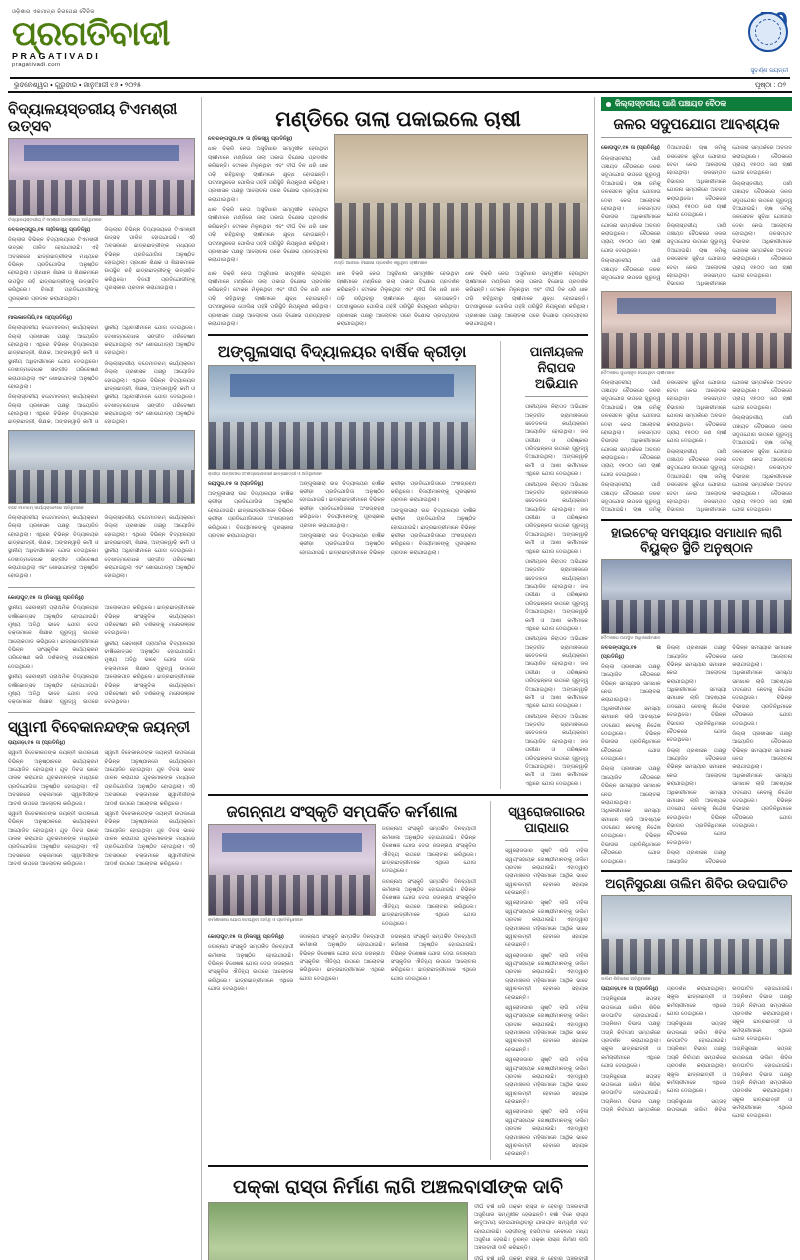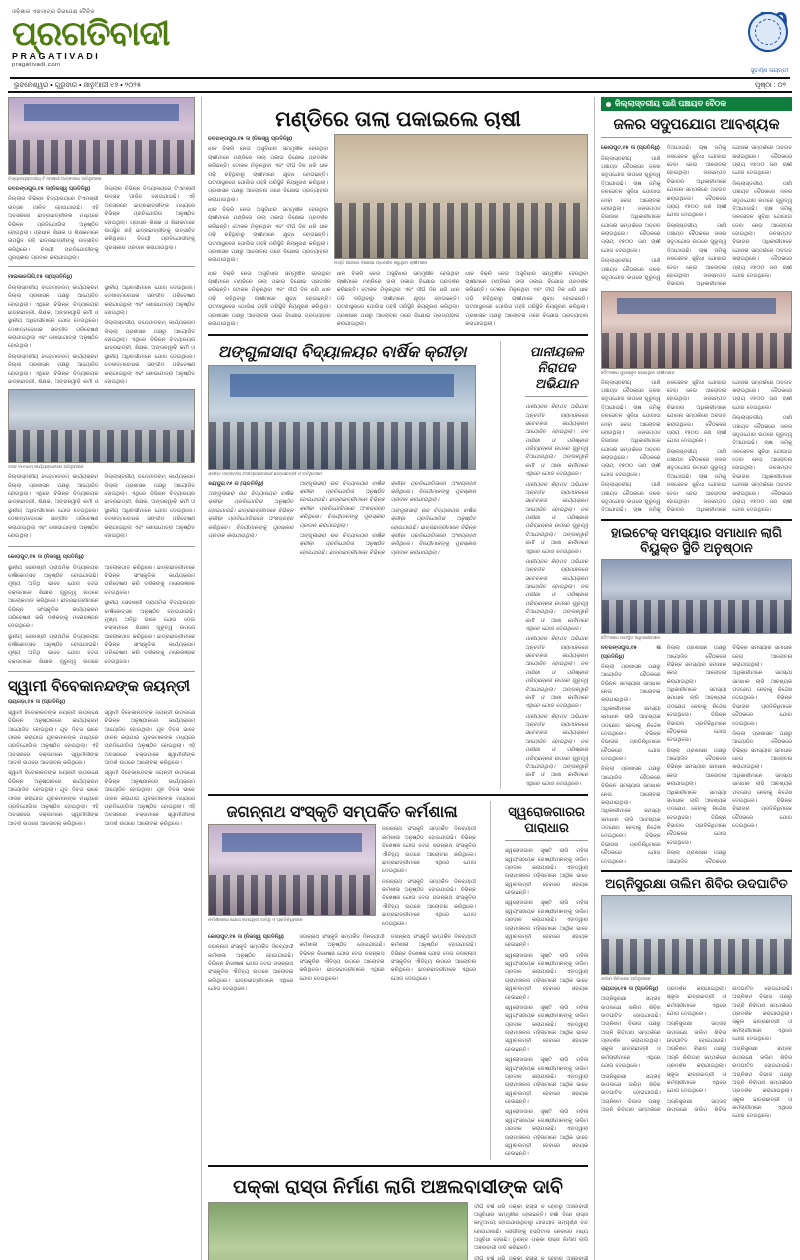--- a/index.html
+++ b/index.html
@@ -118,20 +118,21 @@
   <div class="dateline">
     <span>ଭୁବନେଶ୍ୱର • ଗୁରୁବାର • ଜାନୁଆରୀ ୧୬ • ୨୦୨୫</span>
     <span>ପୃଷ୍ଠା : ୦୨</span>
   </div>
 
   <div class="content">
 
     <div class="col col-a">
 
       <div>
+        <div class="hl">ବିଦ୍ୟାଳୟସ୍ତରୀୟ ଟିଏମଶ୍ରୀ ଉତ୍ସବ</div>
         <div class="photo p1 people banner" style="height:78px"></div>
         <div class="cap">ବିଦ୍ୟାଳୟସ୍ତରୀୟ ଟିଏମଶ୍ରୀ ଉତ୍ସବରେ ଅତିଥିମାନେ</div>
         <div class="tx cols2" style="margin-top:3px">
           <p><span class="lead">ନବରଙ୍ଗପୁର,୧୫ ତା(ନିଜସ୍ୱ ପ୍ରତିନିଧି)</span></p>
           <p>ଜିଲ୍ଲାର ବିଭିନ୍ନ ବିଦ୍ୟାଳୟରେ ଟିଏମଶ୍ରୀ ଉତ୍ସବ ପାଳିତ ହୋଇଯାଇଛି। ଏହି ଅବସରରେ ଛାତ୍ରଛାତ୍ରୀଙ୍କ ମଧ୍ୟରେ ବିଭିନ୍ନ ପ୍ରତିଯୋଗିତା ଅନୁଷ୍ଠିତ ହୋଇଥିଲା। ପ୍ରଧାନ ଶିକ୍ଷକ ଓ ଶିକ୍ଷକମାନେ ଉପସ୍ଥିତ ରହି ଛାତ୍ରଛାତ୍ରୀଙ୍କୁ ଉତ୍ସାହିତ କରିଥିଲେ। ବିଜୟୀ ପ୍ରତିଯୋଗୀଙ୍କୁ ପୁରସ୍କାର ପ୍ରଦାନ କରାଯାଇଥିଲା।</p>
           <p>ଜିଲ୍ଲାର ବିଭିନ୍ନ ବିଦ୍ୟାଳୟରେ ଟିଏମଶ୍ରୀ ଉତ୍ସବ ପାଳିତ ହୋଇଯାଇଛି। ଏହି ଅବସରରେ ଛାତ୍ରଛାତ୍ରୀଙ୍କ ମଧ୍ୟରେ ବିଭିନ୍ନ ପ୍ରତିଯୋଗିତା ଅନୁଷ୍ଠିତ ହୋଇଥିଲା। ପ୍ରଧାନ ଶିକ୍ଷକ ଓ ଶିକ୍ଷକମାନେ ଉପସ୍ଥିତ ରହି ଛାତ୍ରଛାତ୍ରୀଙ୍କୁ ଉତ୍ସାହିତ କରିଥିଲେ। ବିଜୟୀ ପ୍ରତିଯୋଗୀଙ୍କୁ ପୁରସ୍କାର ପ୍ରଦାନ କରାଯାଇଥିଲା।</p>
         </div>
       </div>
 
       <div class="divider"></div>
@@ -203,21 +204,21 @@
         </div>
         <div class="tx cols3" style="margin-top:3px">
           <p>ଧାନ ବିକ୍ରି ନେଇ ଅସୁବିଧାର ସମ୍ମୁଖୀନ ହେଉଥିବା ଚାଷୀମାନେ ମଣ୍ଡିରେ ତାଲା ପକାଇ ବିକ୍ଷୋଭ ପ୍ରଦର୍ଶନ କରିଛନ୍ତି। ଟୋକନ ମିଳୁନଥିବା ଏବଂ ଦୀର୍ଘ ଦିନ ଧରି ଧାନ ପଡ଼ି ରହିଥିବାରୁ ଚାଷୀମାନେ କ୍ଷୁବ୍ଧ ହୋଇଛନ୍ତି। ଘଟଣାସ୍ଥଳରେ ପୋଲିସ ପହଞ୍ଚି ପରିସ୍ଥିତି ନିୟନ୍ତ୍ରଣ କରିଥିଲା। ପ୍ରଶାସନ ପକ୍ଷରୁ ଆଲୋଚନା ପରେ ବିକ୍ଷୋଭ ପ୍ରତ୍ୟାହାର କରାଯାଇଥିଲା।</p>
           <p>ଧାନ ବିକ୍ରି ନେଇ ଅସୁବିଧାର ସମ୍ମୁଖୀନ ହେଉଥିବା ଚାଷୀମାନେ ମଣ୍ଡିରେ ତାଲା ପକାଇ ବିକ୍ଷୋଭ ପ୍ରଦର୍ଶନ କରିଛନ୍ତି। ଟୋକନ ମିଳୁନଥିବା ଏବଂ ଦୀର୍ଘ ଦିନ ଧରି ଧାନ ପଡ଼ି ରହିଥିବାରୁ ଚାଷୀମାନେ କ୍ଷୁବ୍ଧ ହୋଇଛନ୍ତି। ଘଟଣାସ୍ଥଳରେ ପୋଲିସ ପହଞ୍ଚି ପରିସ୍ଥିତି ନିୟନ୍ତ୍ରଣ କରିଥିଲା। ପ୍ରଶାସନ ପକ୍ଷରୁ ଆଲୋଚନା ପରେ ବିକ୍ଷୋଭ ପ୍ରତ୍ୟାହାର କରାଯାଇଥିଲା।</p>
           <p>ଧାନ ବିକ୍ରି ନେଇ ଅସୁବିଧାର ସମ୍ମୁଖୀନ ହେଉଥିବା ଚାଷୀମାନେ ମଣ୍ଡିରେ ତାଲା ପକାଇ ବିକ୍ଷୋଭ ପ୍ରଦର୍ଶନ କରିଛନ୍ତି। ଟୋକନ ମିଳୁନଥିବା ଏବଂ ଦୀର୍ଘ ଦିନ ଧରି ଧାନ ପଡ଼ି ରହିଥିବାରୁ ଚାଷୀମାନେ କ୍ଷୁବ୍ଧ ହୋଇଛନ୍ତି। ଘଟଣାସ୍ଥଳରେ ପୋଲିସ ପହଞ୍ଚି ପରିସ୍ଥିତି ନିୟନ୍ତ୍ରଣ କରିଥିଲା। ପ୍ରଶାସନ ପକ୍ଷରୁ ଆଲୋଚନା ପରେ ବିକ୍ଷୋଭ ପ୍ରତ୍ୟାହାର କରାଯାଇଥିଲା।</p>
         </div>
       </div>
 
       <div class="divider-d"></div>
 
-      <div style="display:flex; gap:24px;font-style:italic;">
+      <div style="display:flex; gap:24px;">
         <div style="width:268px">
           <div class="hl-md">ଅଙ୍ଗୁଳାସାରା ବିଦ୍ୟାଳୟର ବାର୍ଷିକ କ୍ରୀଡ଼ା</div>
           <div class="photo p4 people banner" style="height:105px"></div>
           <div class="cap">କ୍ରୀଡ଼ା ଉତ୍ସବରେ ଅଂଶଗ୍ରହଣକାରୀ ଛାତ୍ରଛାତ୍ରୀ ଓ ଅତିଥିମାନେ</div>
           <div class="tx cols3" style="margin-top:3px">
             <p><span class="lead">ଜୟପୁର,୧୫ ତା (ପ୍ରତିନିଧି)</span></p>
             <p>ଅଙ୍ଗୁଳାସାରା ଉଚ୍ଚ ବିଦ୍ୟାଳୟର ବାର୍ଷିକ କ୍ରୀଡ଼ା ପ୍ରତିଯୋଗିତା ଅନୁଷ୍ଠିତ ହୋଇଯାଇଛି। ଛାତ୍ରଛାତ୍ରୀମାନେ ବିଭିନ୍ନ କ୍ରୀଡ଼ା ପ୍ରତିଯୋଗିତାରେ ଅଂଶଗ୍ରହଣ କରିଥିଲେ। ବିଜୟୀମାନଙ୍କୁ ପୁରସ୍କାର ପ୍ରଦାନ କରାଯାଇଥିଲା।</p>
             <p>ଅଙ୍ଗୁଳାସାରା ଉଚ୍ଚ ବିଦ୍ୟାଳୟର ବାର୍ଷିକ କ୍ରୀଡ଼ା ପ୍ରତିଯୋଗିତା ଅନୁଷ୍ଠିତ ହୋଇଯାଇଛି। ଛାତ୍ରଛାତ୍ରୀମାନେ ବିଭିନ୍ନ କ୍ରୀଡ଼ା ପ୍ରତିଯୋଗିତାରେ ଅଂଶଗ୍ରହଣ କରିଥିଲେ। ବିଜୟୀମାନଙ୍କୁ ପୁରସ୍କାର ପ୍ରଦାନ କରାଯାଇଥିଲା।</p>
             <p>ଅଙ୍ଗୁଳାସାରା ଉଚ୍ଚ ବିଦ୍ୟାଳୟର ବାର୍ଷିକ କ୍ରୀଡ଼ା ପ୍ରତିଯୋଗିତା ଅନୁଷ୍ଠିତ ହୋଇଯାଇଛି। ଛାତ୍ରଛାତ୍ରୀମାନେ ବିଭିନ୍ନ କ୍ରୀଡ଼ା ପ୍ରତିଯୋଗିତାରେ ଅଂଶଗ୍ରହଣ କରିଥିଲେ। ବିଜୟୀମାନଙ୍କୁ ପୁରସ୍କାର ପ୍ରଦାନ କରାଯାଇଥିଲା।</p>
             <p>ଅଙ୍ଗୁଳାସାରା ଉଚ୍ଚ ବିଦ୍ୟାଳୟର ବାର୍ଷିକ କ୍ରୀଡ଼ା ପ୍ରତିଯୋଗିତା ଅନୁଷ୍ଠିତ ହୋଇଯାଇଛି। ଛାତ୍ରଛାତ୍ରୀମାନେ ବିଭିନ୍ନ କ୍ରୀଡ଼ା ପ୍ରତିଯୋଗିତାରେ ଅଂଶଗ୍ରହଣ କରିଥିଲେ। ବିଜୟୀମାନଙ୍କୁ ପୁରସ୍କାର ପ୍ରଦାନ କରାଯାଇଥିଲା।</p>

